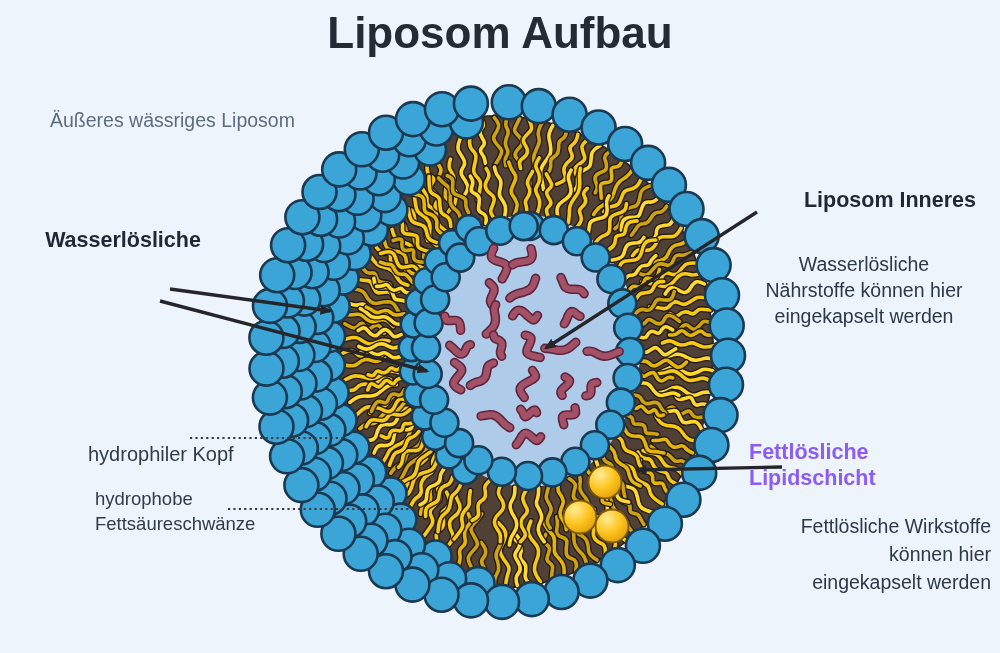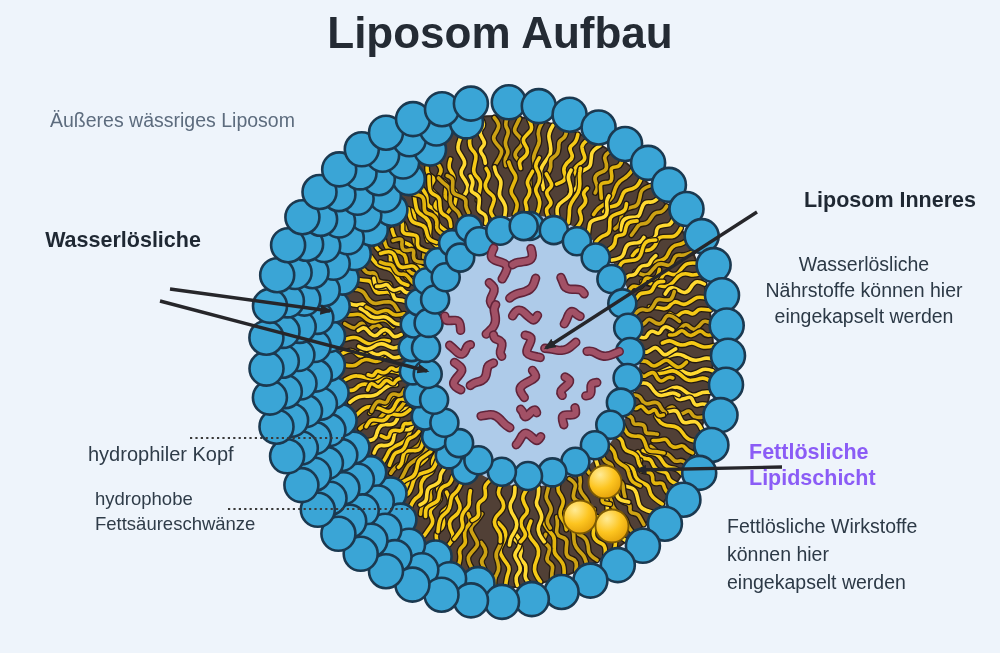--- a/index.html
+++ b/index.html
@@ -11,21 +11,21 @@
   .muted{left:50px;top:109px;font-size:19.5px;color:#5d6c7e;}
   .bilayer{left:0;top:226px;width:246px;text-align:center;font-weight:700;
            font-size:21.5px;line-height:28px;color:#1f2833;}
   .kopf{left:88px;top:443px;font-size:20px;color:#2f3c49;}
   .tailslbl{left:95px;top:486px;font-size:18.5px;line-height:25px;color:#2f3c49;}
   .inneres-t{left:744px;top:188px;width:232px;text-align:right;font-weight:700;
              font-size:21.5px;color:#1f2833;}
   .inneres-d{left:733px;top:251px;width:262px;text-align:center;font-size:19.5px;line-height:26px;}
   .lipid-t{left:749px;top:439px;width:232px;font-weight:700;
            font-size:21.5px;line-height:26px;color:#8b5cf6;}
-  .lipid-d{left:727px;top:512px;width:264px;text-align:left;font-size:19.5px;line-height:28px;}
+  .lipid-d{left:727px;top:512px;width:264px;text-align:right;font-size:19.5px;line-height:28px;}
 </style>
 </head>
 <body>
 
 <div class="canvas">
 
   <svg id="liposome-svg" width="1000" height="653" viewBox="0 0 1000 653">
       <defs>
         <marker id="ah" markerWidth="13" markerHeight="11" refX="9.5" refY="5" orient="auto" markerUnits="userSpaceOnUse">
           <path d="M0,0 L12,5 L0,10 Z" fill="#26262a"></path>

